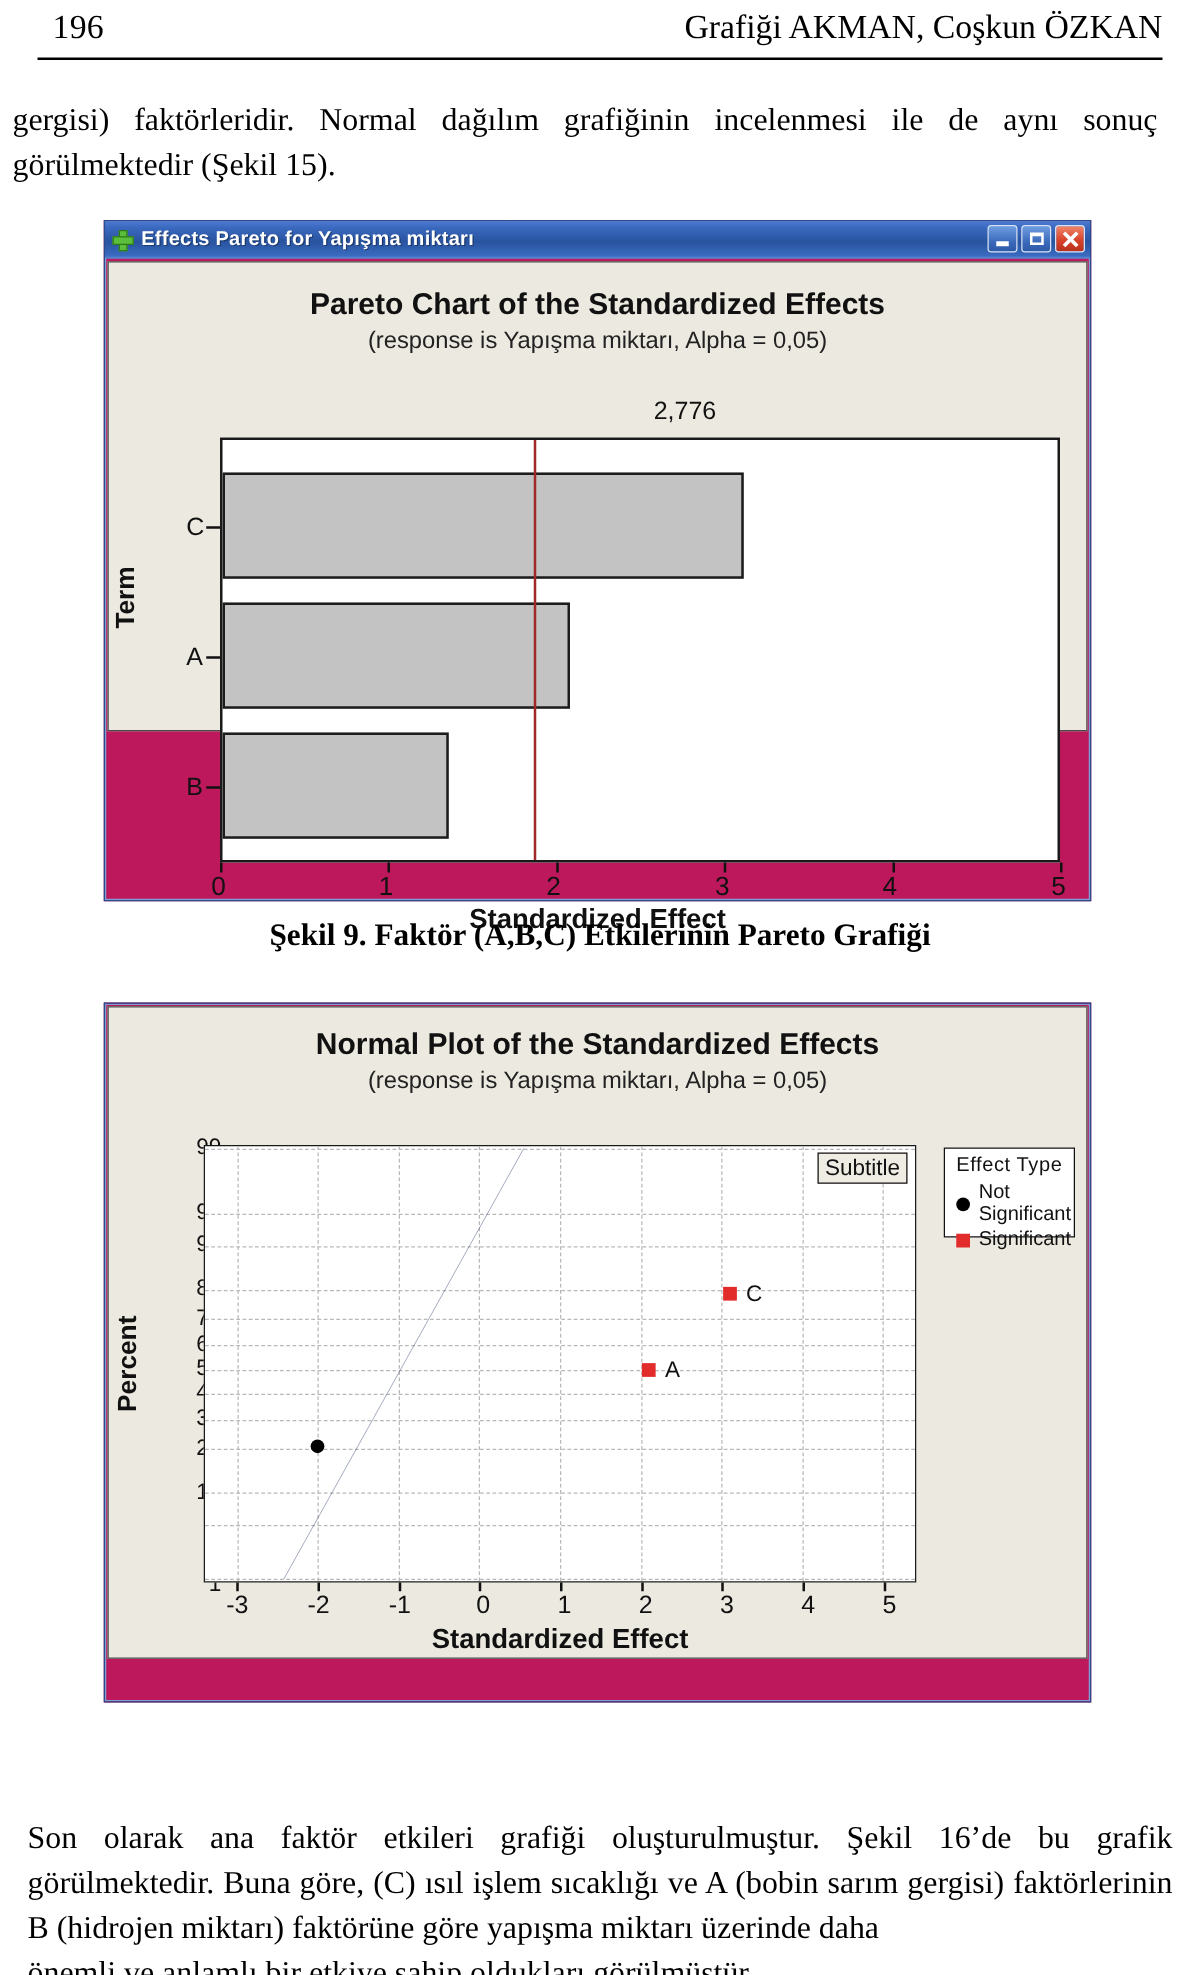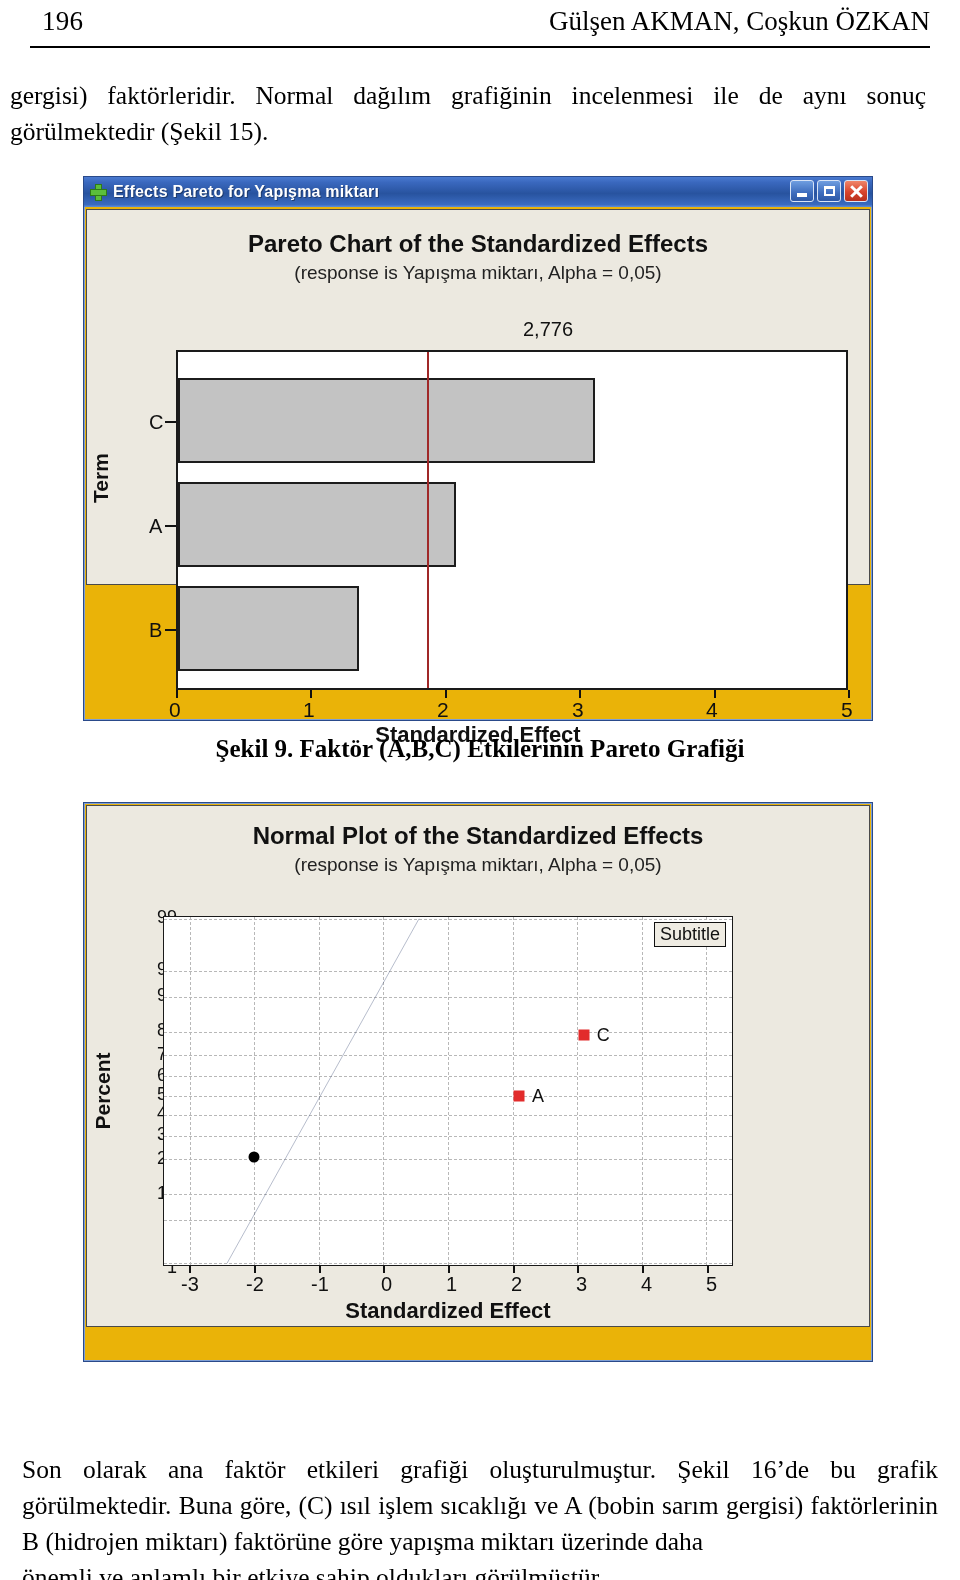--- a/index.html
+++ b/index.html
@@ -27,21 +27,21 @@
 
   
   .caption{
     position:absolute;font-weight:bold;font-size:25px;text-align:center;
     width:960px;left:0;white-space:nowrap;
   }
   .cap14{top:735px;}
   .cap15{top:1372px;}
 
   
-  .win{position:absolute;background:#eab308;border:1px solid #2a4a8a;
+  .win{position:absolute;background:#be185d;border:1px solid #2a4a8a;
        box-shadow:0 0 0 1px #7f9fd4 inset;box-sizing:border-box;}
   .win .titlebar{
     position:relative;height:30px;
     background:linear-gradient(180deg,#4a7ad0 0%,#3a68be 18%,#28539f 55%,#3a6bc0 92%,#5f8ed8 100%);
     display:flex;align-items:center;padding:0 3px 0 6px;
   }
   .win .titlebar .plus{
     width:17px;height:17px;position:relative;flex:none;margin-right:6px;
   }
   .win .titlebar .plus:before,.win .titlebar .plus:after{
@@ -109,21 +109,21 @@
   .legend .mk.dot{border-radius:50%;background:#000;}
   .legend .mk.sq{background:#e22b2b;}
 </style>
 </head>
 <body>
 
 <div class="page">
 
   <div class="runhead">
     <div class="folio">196</div>
-    <div class="authors">Gülşen AKMAN, Coşkun ÖZKAN</div>
+    <div class="authors">Grafiği AKMAN, Coşkun ÖZKAN</div>
     <div class="rule"></div>
   </div>
 
   <div class="para p1">gergisi) faktörleridir. Normal dağılım grafiğinin incelenmesi ile de aynı sonuç görülmektedir (Şekil 15).</div>
 
   <div class="win" id="pareto">
     <div class="titlebar">
       <span class="plus"></span>
       <span class="wtitle">Effects Pareto for Yapışma miktarı</span>
       <span class="btns">
@@ -260,20 +260,31 @@
       <div class="tick" style="left:224px;top:467px;font-size:20px;">-1</div>
       <div class="tick" style="left:294px;top:467px;font-size:20px;">0</div>
       <div class="tick" style="left:359px;top:467px;font-size:20px;">1</div>
       <div class="tick" style="left:424px;top:467px;font-size:20px;">2</div>
       <div class="tick" style="left:489px;top:467px;font-size:20px;">3</div>
       <div class="tick" style="left:554px;top:467px;font-size:20px;">4</div>
       <div class="tick" style="left:619px;top:467px;font-size:20px;">5</div>
 
       <div class="axlabel" style="left:76px;top:492px;width:570px;text-align:center;font-size:22px;">Standardized Effect</div>
 
+      <div class="legend" style="left:668px;top:112px;width:105px;height:72px;">
+        <div class="lgtitle" style="font-size:16px;margin-top:5px;">Effect Type</div>
+        <div class="lgrow" style="font-size:16px;margin-top:3px;">
+          <span class="mk dot"></span>
+          <span>Not Significant</span>
+        </div>
+        <div class="lgrow" style="font-size:16px;margin-top:2px;">
+          <span class="mk sq"></span>
+          <span>Significant</span>
+        </div>
+      </div>
 
     </div>
   </div>
 
 
   <div class="para p2">
     <span>Son olarak ana faktör etkileri grafiği oluşturulmuştur. Şekil 16’de bu grafik görülmektedir. Buna göre, (C) ısıl işlem sıcaklığı ve A (bobin sarım gergisi) faktörlerinin B (hidrojen miktarı) faktörüne göre yapışma miktarı üzerinde daha</span>
     <span class="lastline">önemli ve anlamlı bir etkiye sahip oldukları görülmüştür.</span>
   </div>
 

